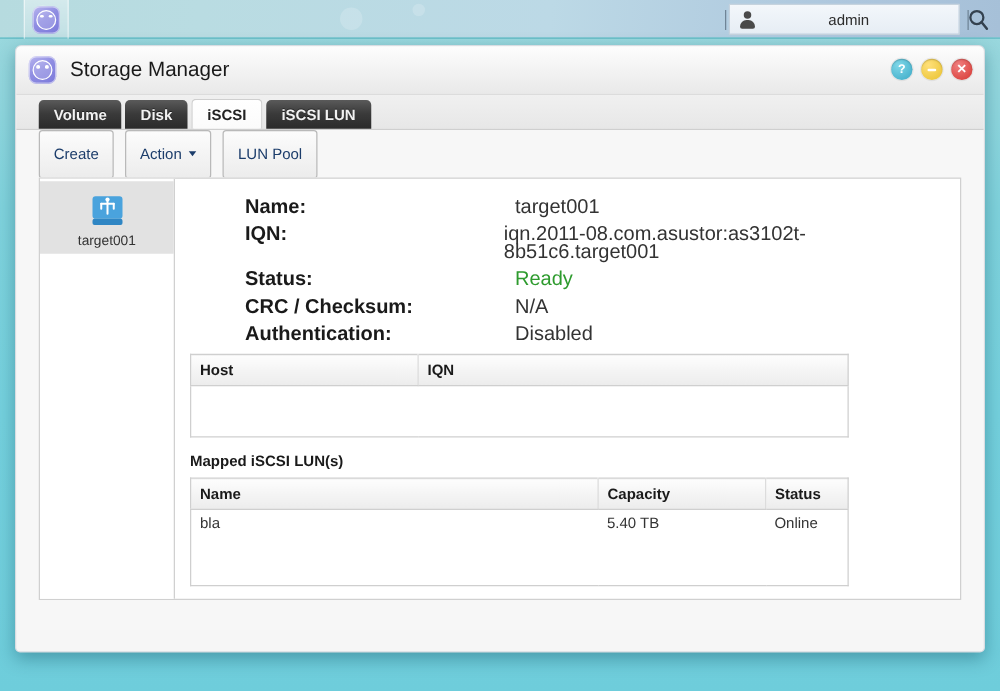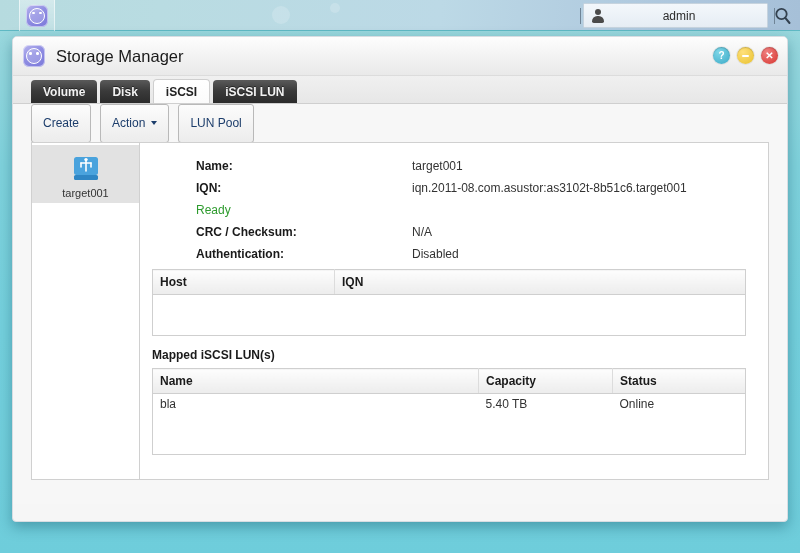--- a/index.html
+++ b/index.html
@@ -290,34 +290,34 @@
   }
 
   #detail {
     flex: 1;
     padding: 16px 14px 0 12px;
     box-sizing: border-box;
   }
   .drow {
     display: flex;
     margin-bottom: 8px;
-    font-size: 12px;
+    font-size: 16px;
     line-height: 14px;
     padding-left: 44px;
   }
   .dlabel {
     width: 216px;
     font-weight: bold;
     color: #1a1a1a;
   }
   .dvalue { color: #333; }
   .dvalue.ok { color: #2e9b2e; }
 
   .tbl {
-    width: 594px;
+    width: 527px;
     border: 1px solid #cfcfcf;
     border-collapse: collapse;
     background: #fff;
     table-layout: fixed;
   }
   .tbl th {
     background: linear-gradient(180deg, #fdfdfd 0%, #ececec 100%);
     border-bottom: 1px solid #cfcfcf;
     border-right: 1px solid #dcdcdc;
     text-align: left;
@@ -455,20 +455,21 @@
 
         <div class="drow">
           <div class="dlabel">Name:</div>
           <div class="dvalue">target001</div>
         </div>
         <div class="drow">
           <div class="dlabel">IQN:</div>
           <div class="dvalue">iqn.2011-08.com.asustor:as3102t-8b51c6.target001</div>
         </div>
         <div class="drow">
+          <div class="dlabel">Status:</div>
           <div class="dvalue ok">Ready</div>
         </div>
         <div class="drow">
           <div class="dlabel">CRC / Checksum:</div>
           <div class="dvalue">N/A</div>
         </div>
         <div class="drow">
           <div class="dlabel">Authentication:</div>
           <div class="dvalue">Disabled</div>
         </div>

